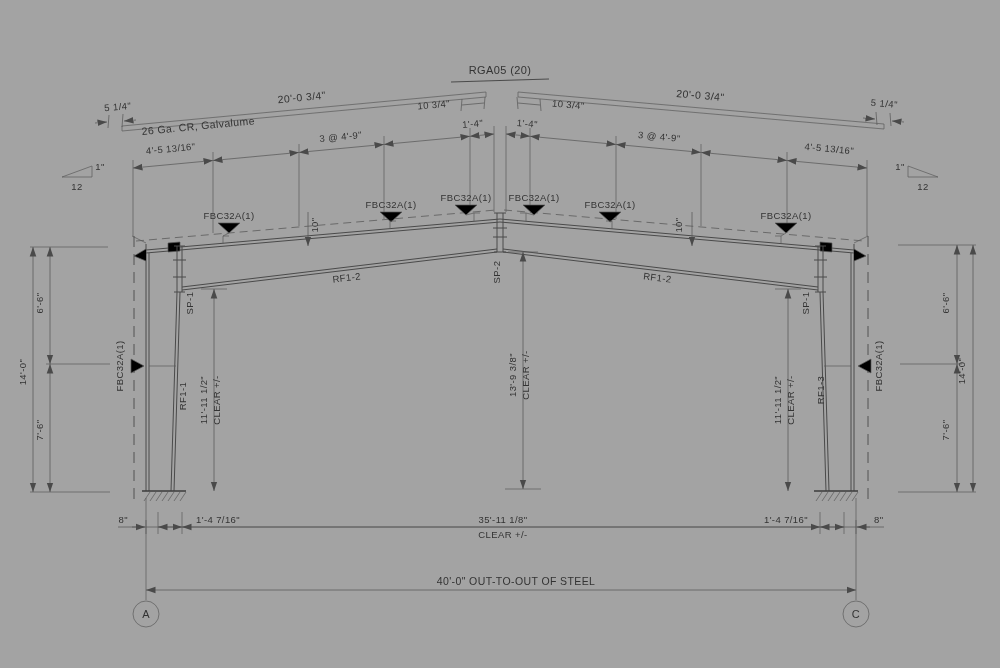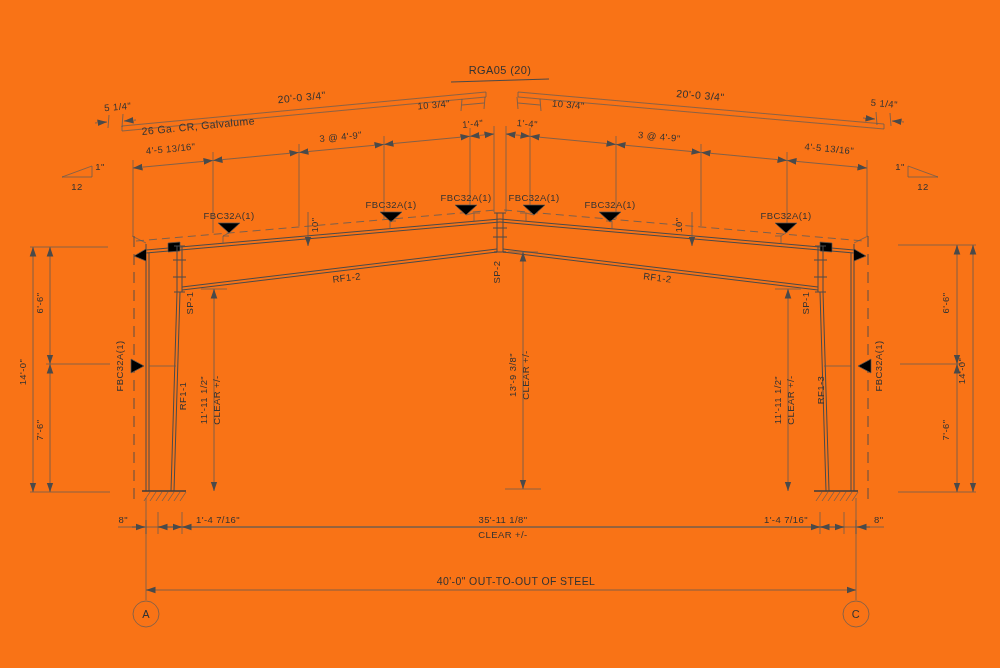--- a/index.html
+++ b/index.html
@@ -1,16 +1,16 @@
 <!DOCTYPE html>
 <html><head>
 <meta charset="utf-8">
 <style>
   html,body{margin:0;padding:0;background:#e9e9e9;}
-  .sheet{position:relative;width:1000px;height:668px;background:#f97316;overflow:hidden;}
+  .sheet{position:relative;width:1000px;height:668px;background:#a3a3a3;overflow:hidden;}
   svg{display:block;}
   .ln{stroke:#4a4a4a;stroke-width:1;fill:none;}
   .thin{stroke:#5a5a5a;stroke-width:0.7;}
   .dim{stroke:#5a5a5a;stroke-width:0.75;}
   .thk{stroke:#3c3c3c;stroke-width:1.7;}
   .dash{stroke:#4a4a4a;stroke-width:0.9;stroke-dasharray:11 7;fill:none;}
   .dash2{stroke:#5a5a5a;stroke-width:0.8;stroke-dasharray:8 5;fill:none;}
   text{font-family:"Liberation Sans","DejaVu Sans",sans-serif;font-size:9.5px;fill:#333;letter-spacing:.4px;}
   .t10{font-size:10.5px;}
   .t11{font-size:11px;}

